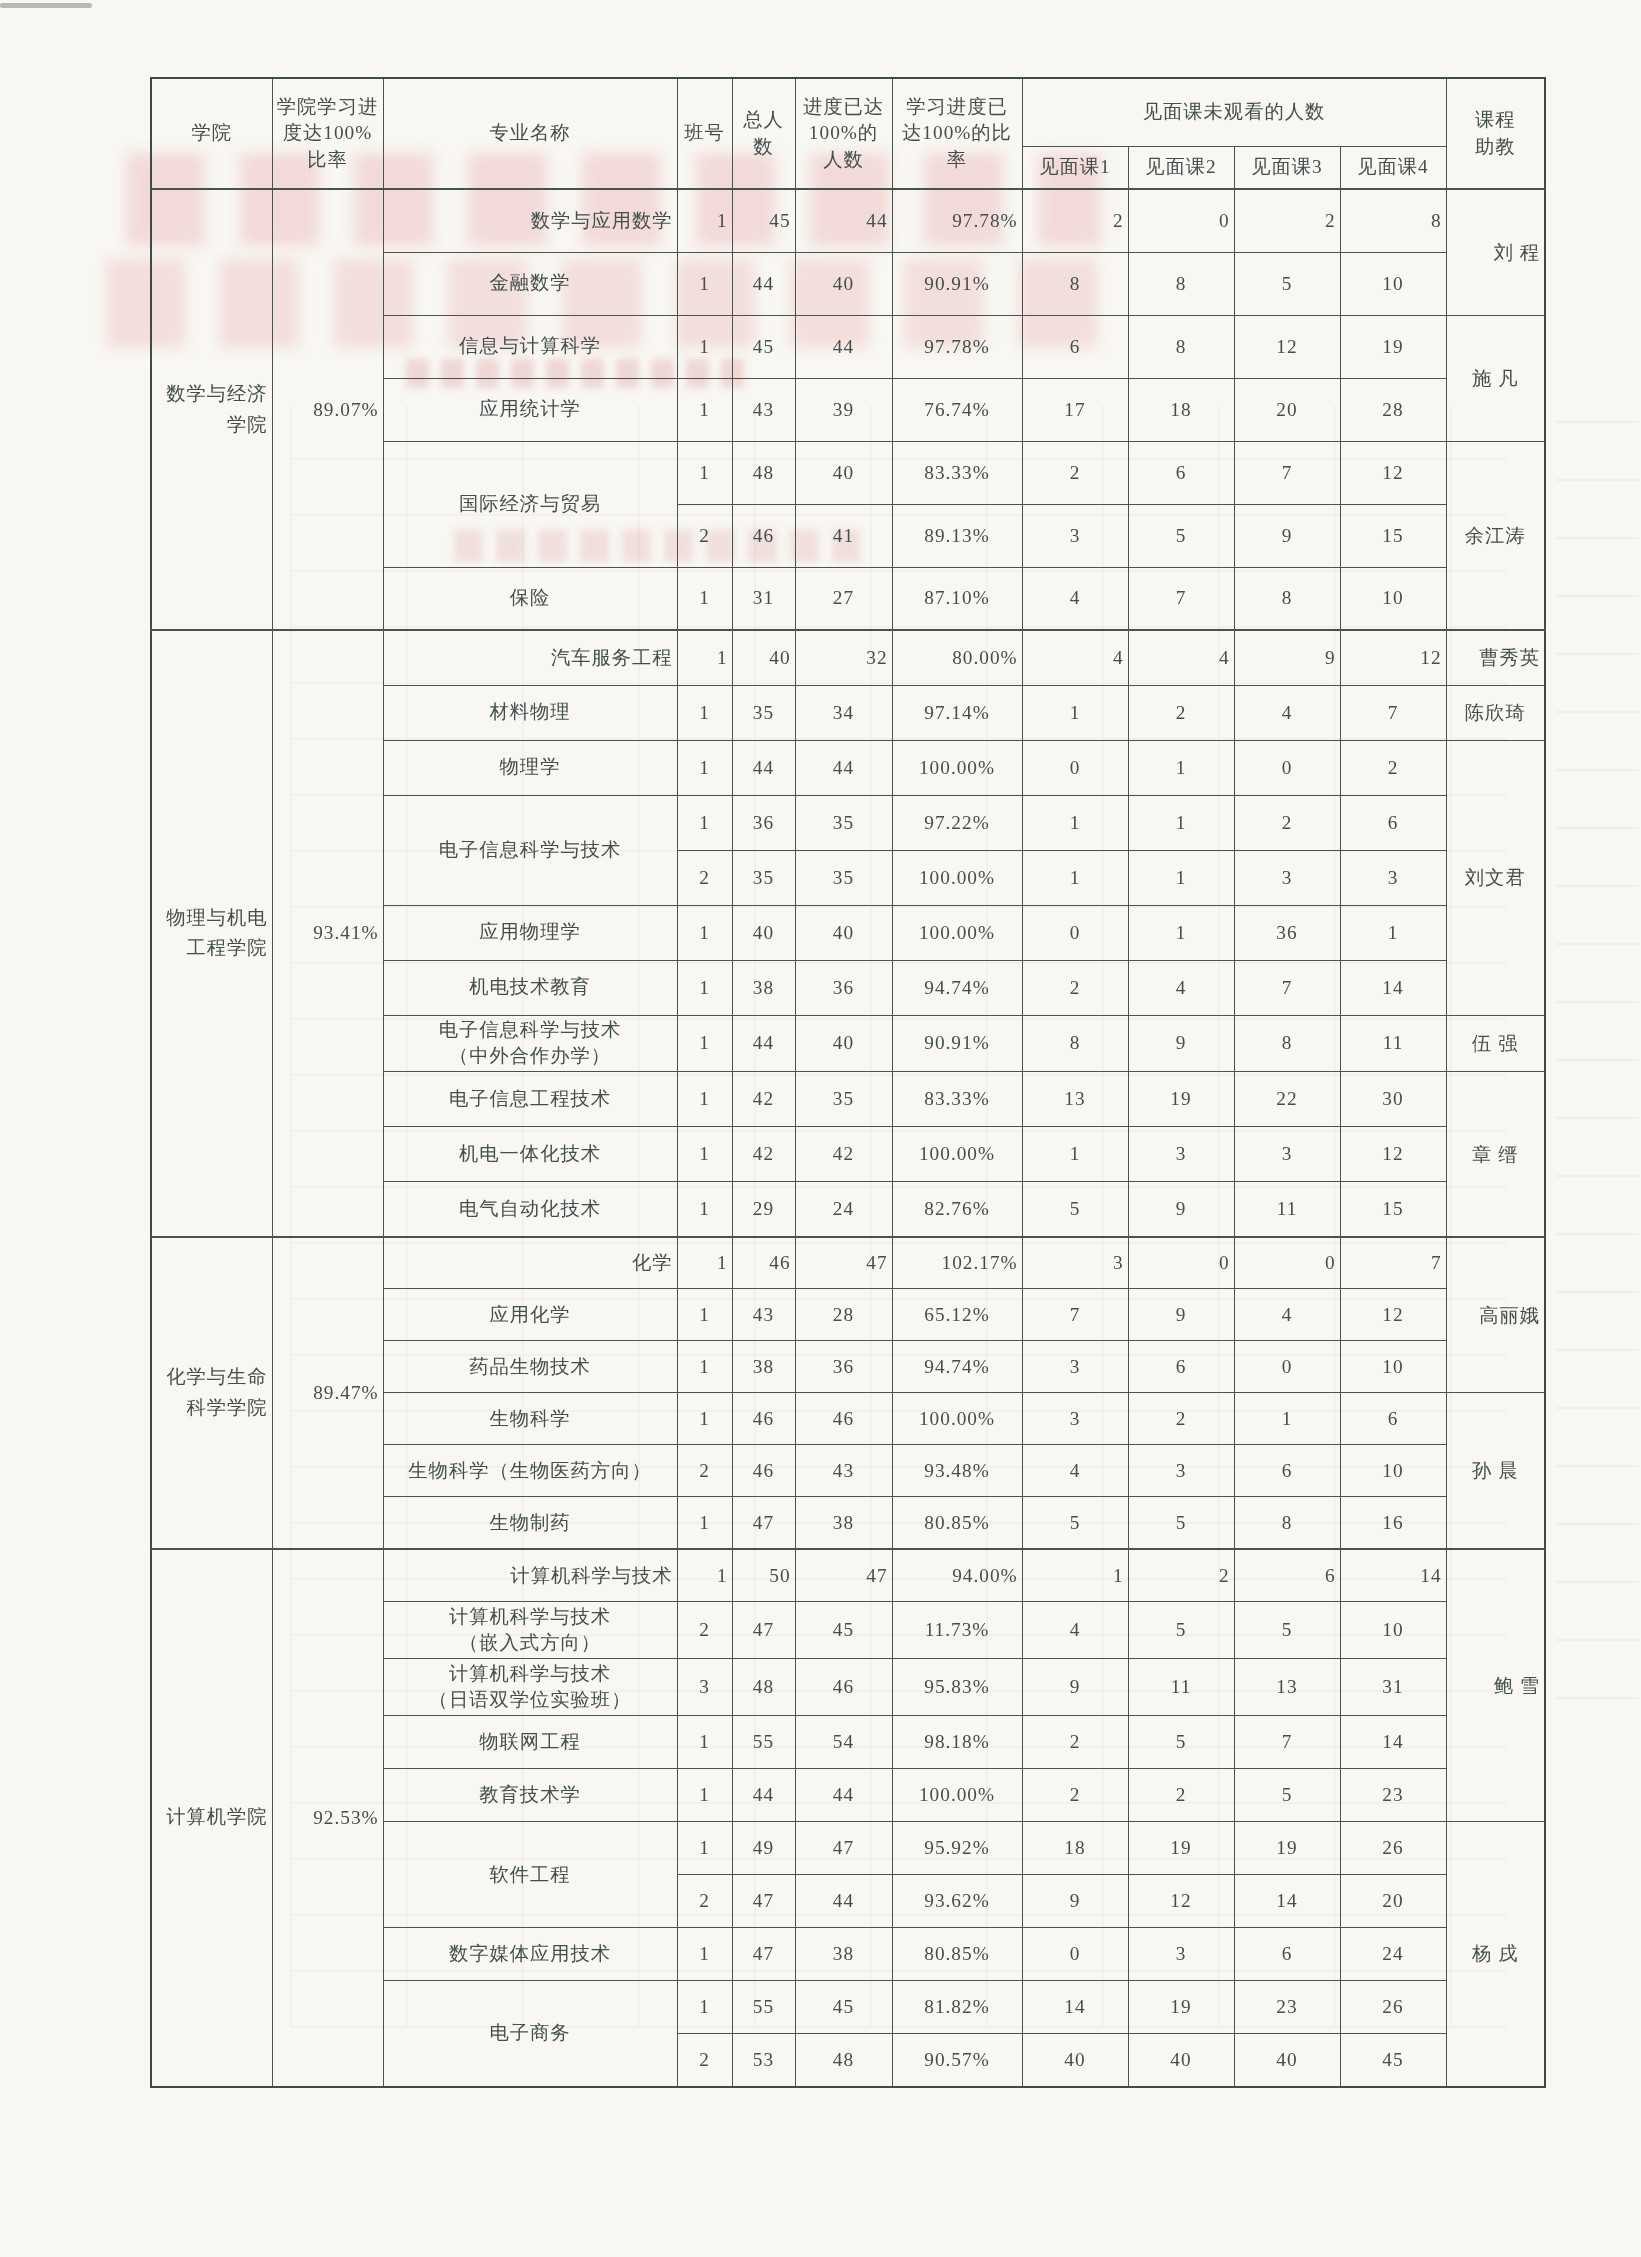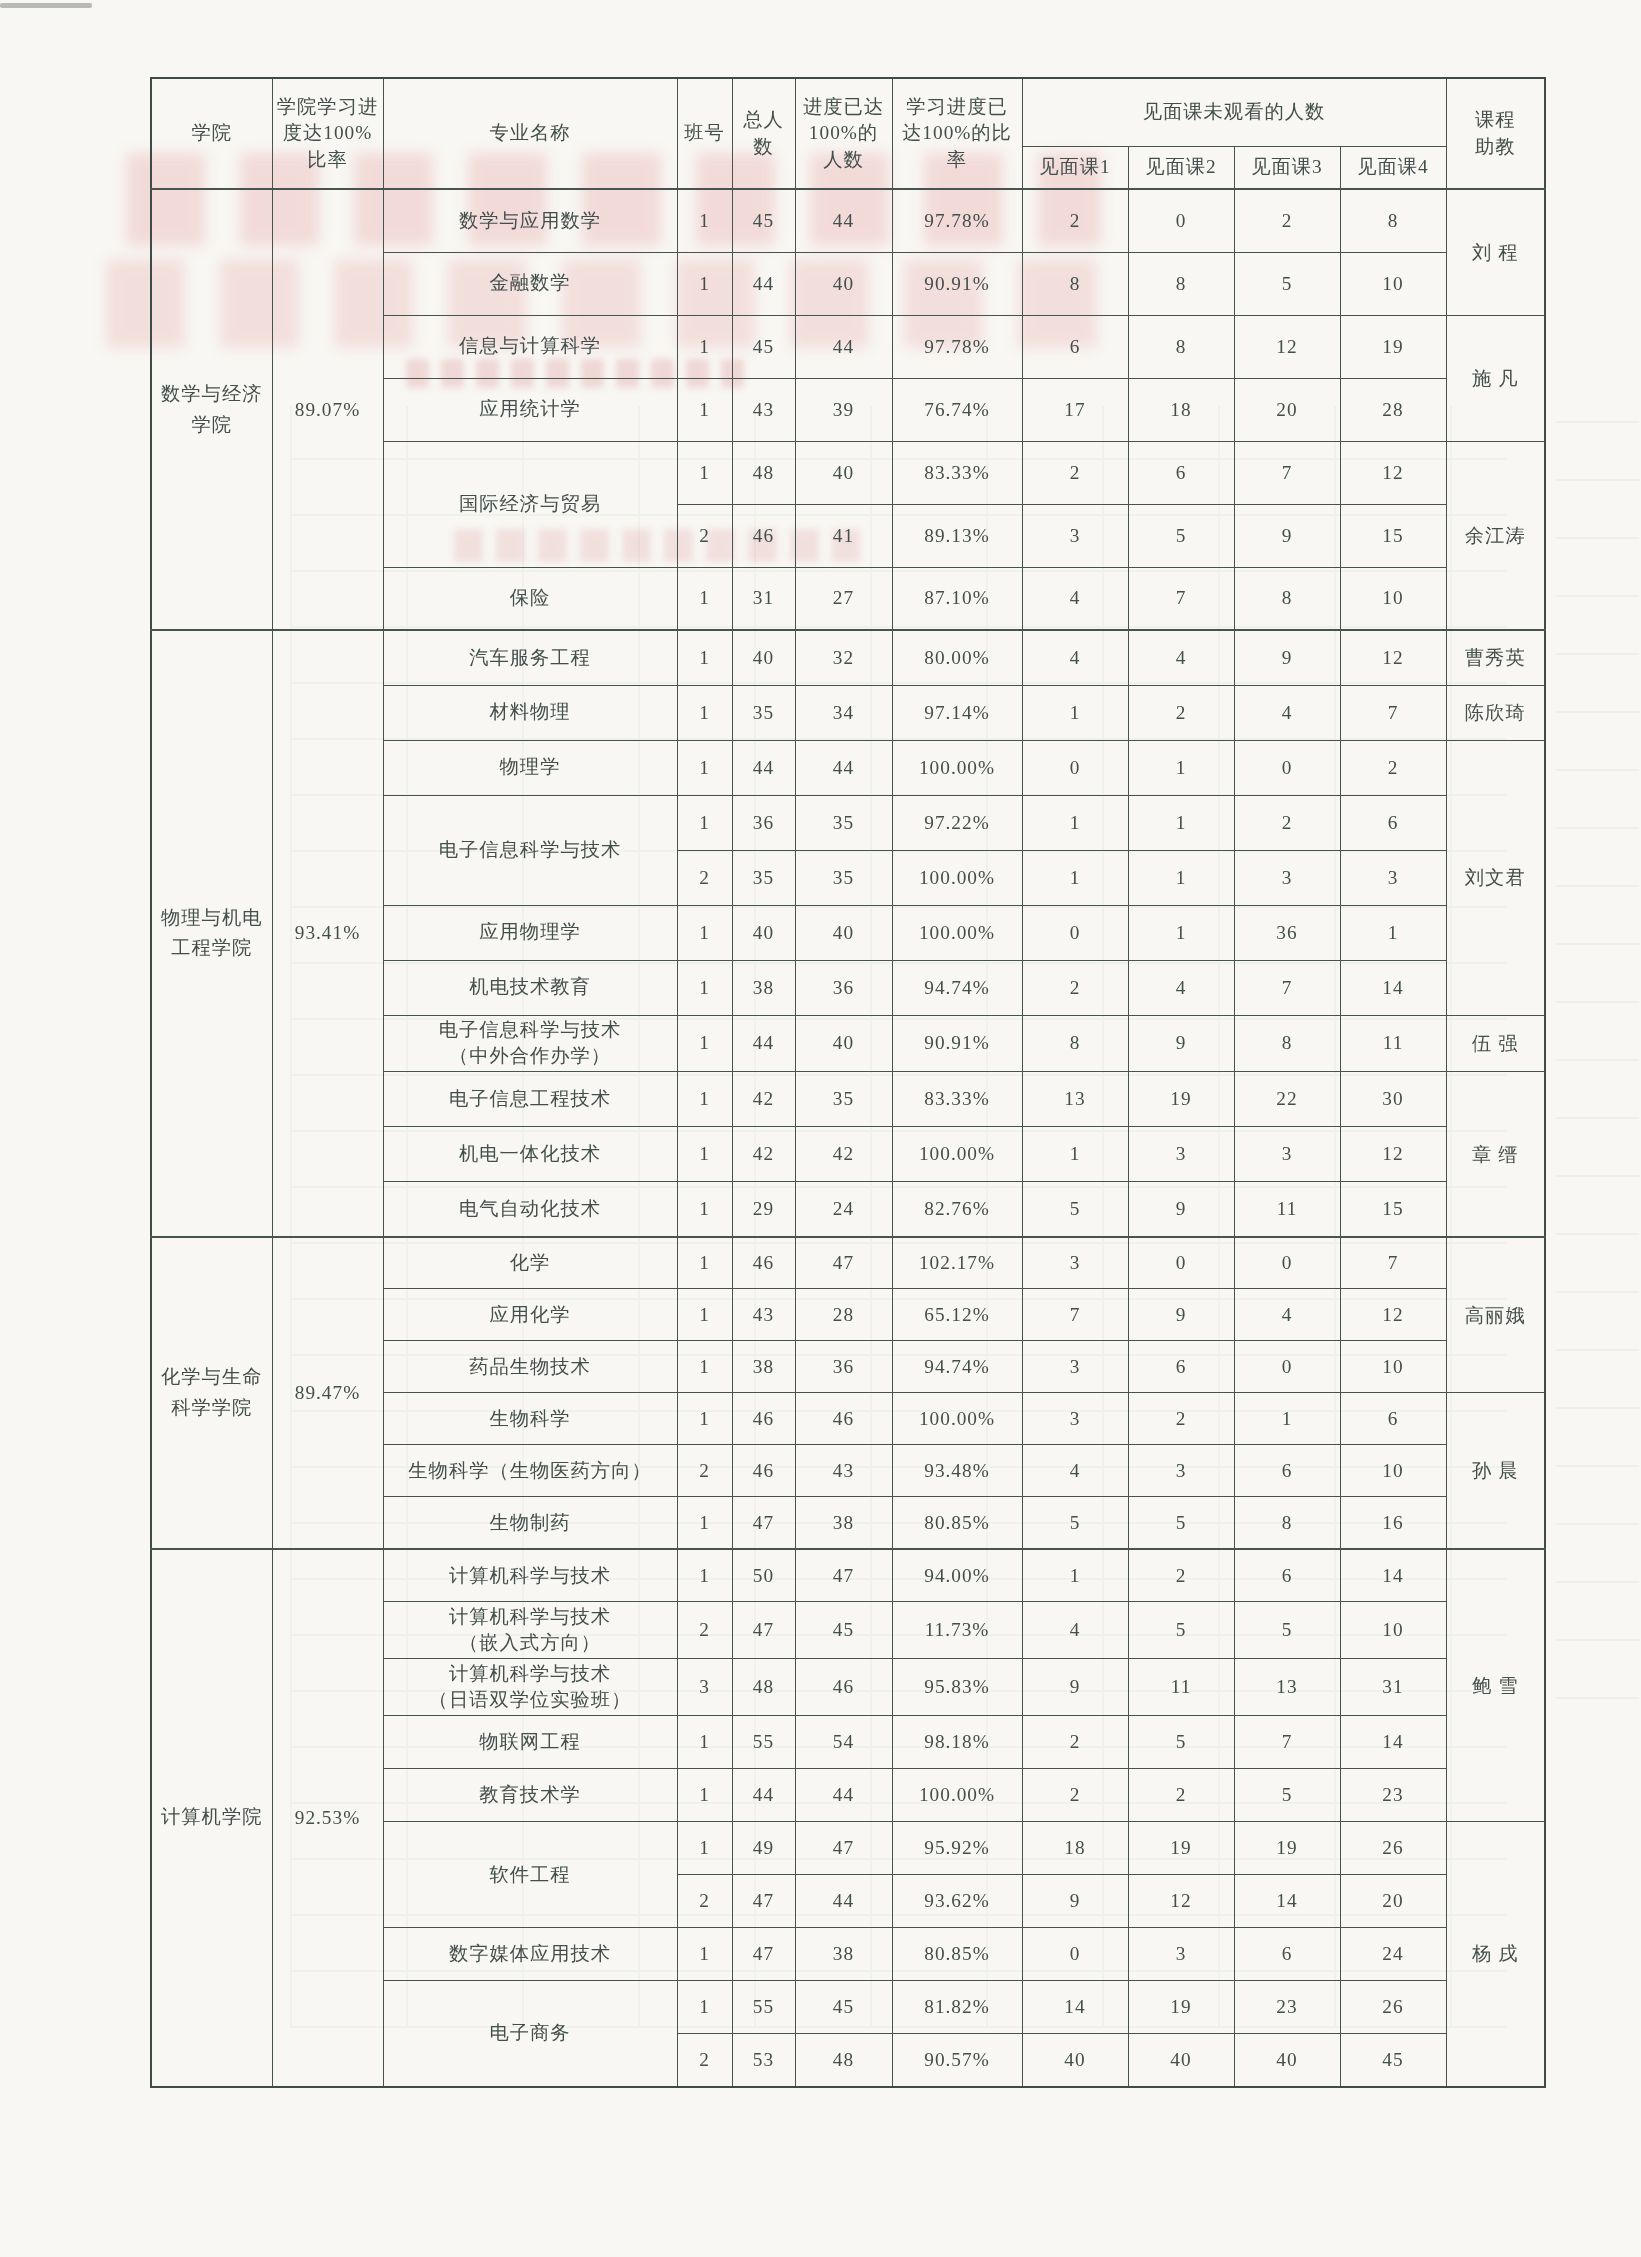--- a/index.html
+++ b/index.html
@@ -49,21 +49,21 @@
     overflow:hidden;
   }
   table.sheet{border:2.9px solid #3e4b48;}
   thead th{font-size:20px;line-height:1.35;}
   tr.hdr1{height:68px;}
   tr.hdr2{height:43px;}
   td.college{font-size:20px;letter-spacing:1.9px;line-height:1.6;}
   td.crate{font-size:19.3px;}
   td.major{font-size:19.3px;line-height:1.35;}
   td.ta{font-size:20px;letter-spacing:1.9px;font-family:Liberation Serif, serif;}
-  tr.college-start td{border-top-width:2.9px;}
+  tr.college-start td{border-top-width:2.9px;text-align:right;}
   tr.rh-0{height:63px;} tr.rh-1{height:55px;} tr.rh-2{height:52px;} tr.rh-3{height:53px;}
 </style>
 </head>
 <body>
 
 <div class="edge-mark"></div>
 <div class="bleed b1"></div>
 <div class="bleed b2"></div>
 <div class="bleed b3"></div>
 <div class="bleed b4"></div>

